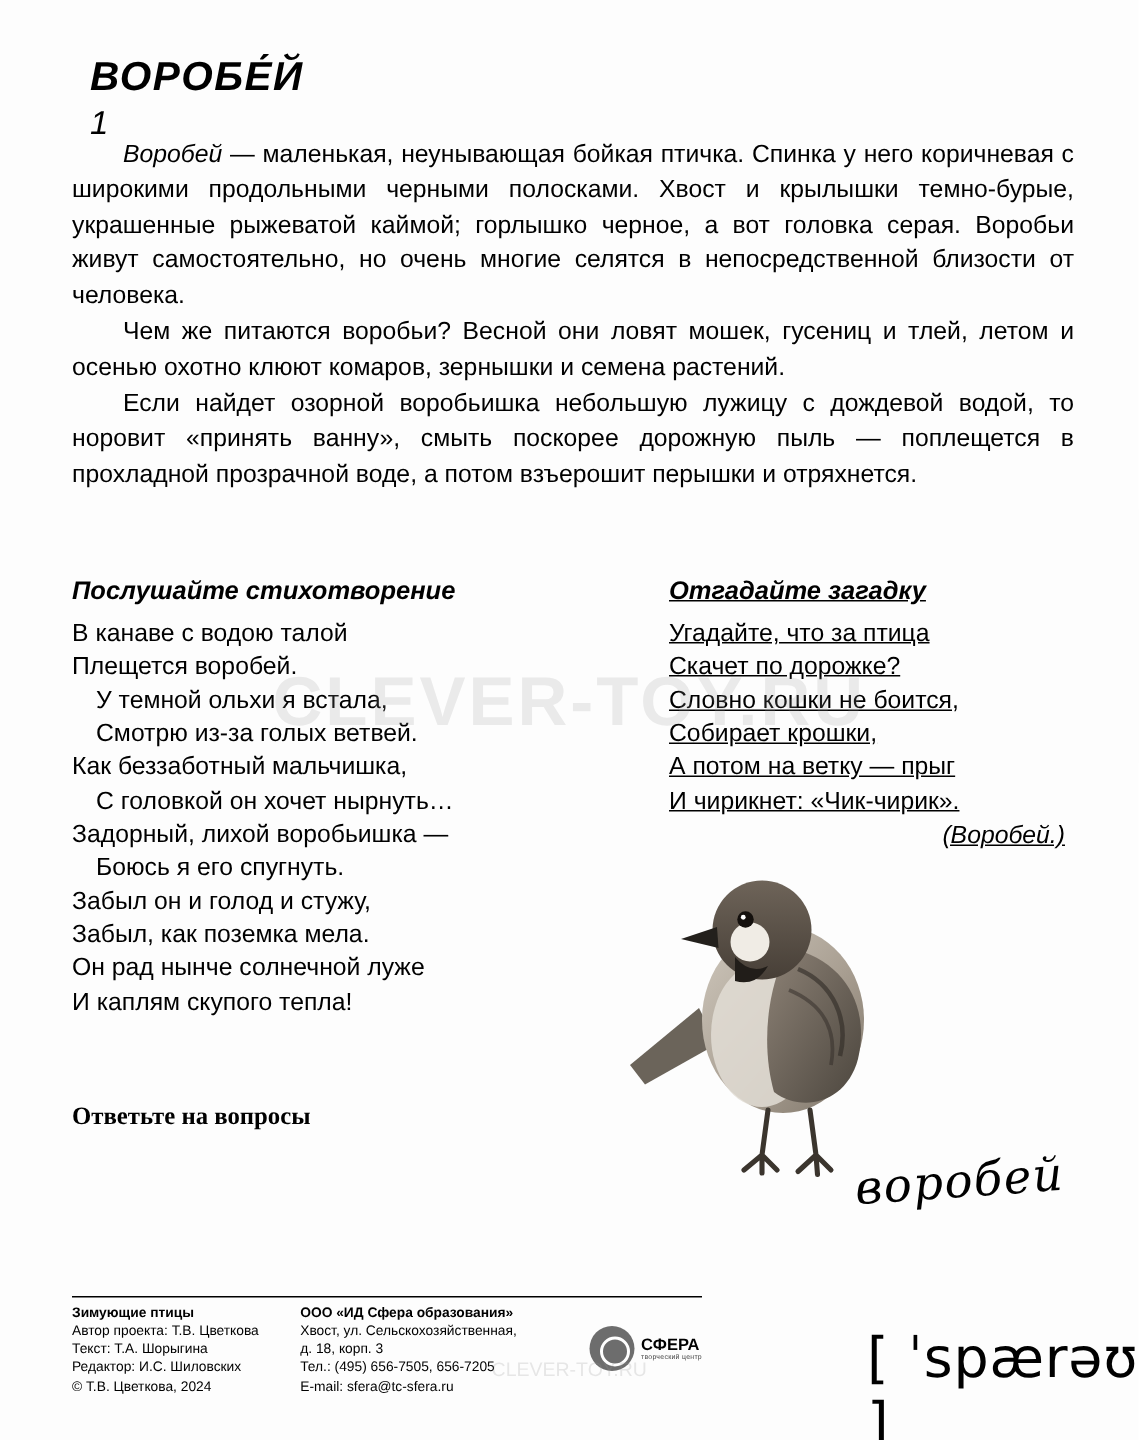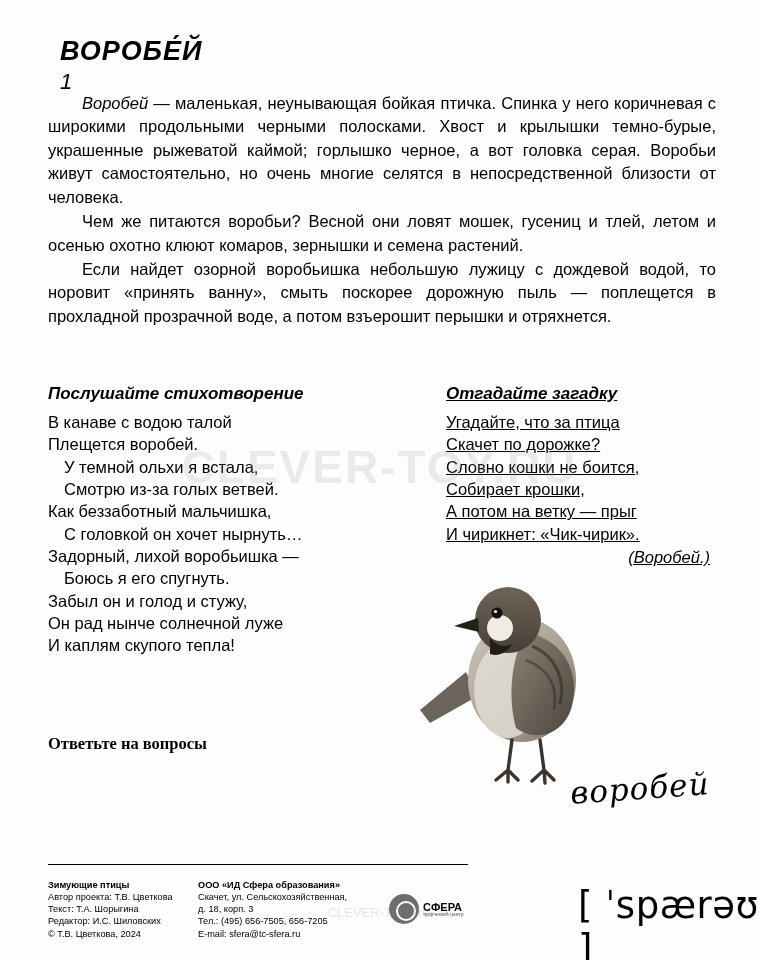--- a/index.html
+++ b/index.html
@@ -194,24 +194,25 @@
     letter-spacing: 0.5px;
   }
 
   
   .footer {
     position: absolute;
     left: 48px;
     top: 864px;
     width: 420px;
     border-top: 1.5px solid #000;
-    padding-top: 14px;
+    padding-top: 4px;
     display: flex;
     font-size: 9.2px;
     line-height: 1.32;
+    justify-content: space-between;
   }
   .footer-col {
     width: 150px;
   }
   .footer-col.second {
     width: 185px;
   }
   .footer-col b {
     font-weight: bold;
   }
@@ -274,20 +275,21 @@
     <div class="verse">
       <div>В канаве с водою талой</div>
       <div>Плещется воробей.</div>
       <div class="indent1">У темной ольхи я встала,</div>
       <div class="indent1">Смотрю из-за голых ветвей.</div>
       <div>Как беззаботный мальчишка,</div>
       <div class="indent1">С головкой он хочет нырнуть…</div>
       <div>Задорный, лихой воробьишка —</div>
       <div class="indent1">Боюсь я его спугнуть.</div>
       <div>Забыл он и голод и стужу,</div>
+      <div>Забыл, как поземка мела.</div>
       <div>Он рад нынче солнечной луже</div>
       <div>И каплям скупого тепла!</div>
     </div>
   </div>
 
   <div class="col-right">
     <div class="sec-head">Отгадайте загадку</div>
     <div class="verse">
       <div>Угадайте, что за птица</div>
       <div>Скачет по дорожке?</div>
@@ -353,21 +355,21 @@
   <div class="footer">
     <div class="footer-col">
       <div><b>Зимующие птицы</b></div>
       <div>Автор проекта: Т.В. Цветкова</div>
       <div>Текст: Т.А. Шорыгина</div>
       <div>Редактор: И.С. Шиловских</div>
       <div>© Т.В. Цветкова, 2024</div>
     </div>
     <div class="footer-col second">
       <div><b>ООО «ИД Сфера образования»</b></div>
-      <div>Скачет, ул. Сельскохозяйственная,</div>
+      <div>Хвост, ул. Сельскохозяйственная,</div>
       <div>д. 18, корп. 3</div>
       <div>Тел.: (495) 656-7505, 656-7205</div>
       <div>E-mail: sfera@tc-sfera.ru</div>
     </div>
     <div class="logo">
       <div class="logo-circle"></div>
       <div class="logo-text">
         <span>СФЕРА</span>
         <div class="logo-sub">творческий центр</div>
       </div>

